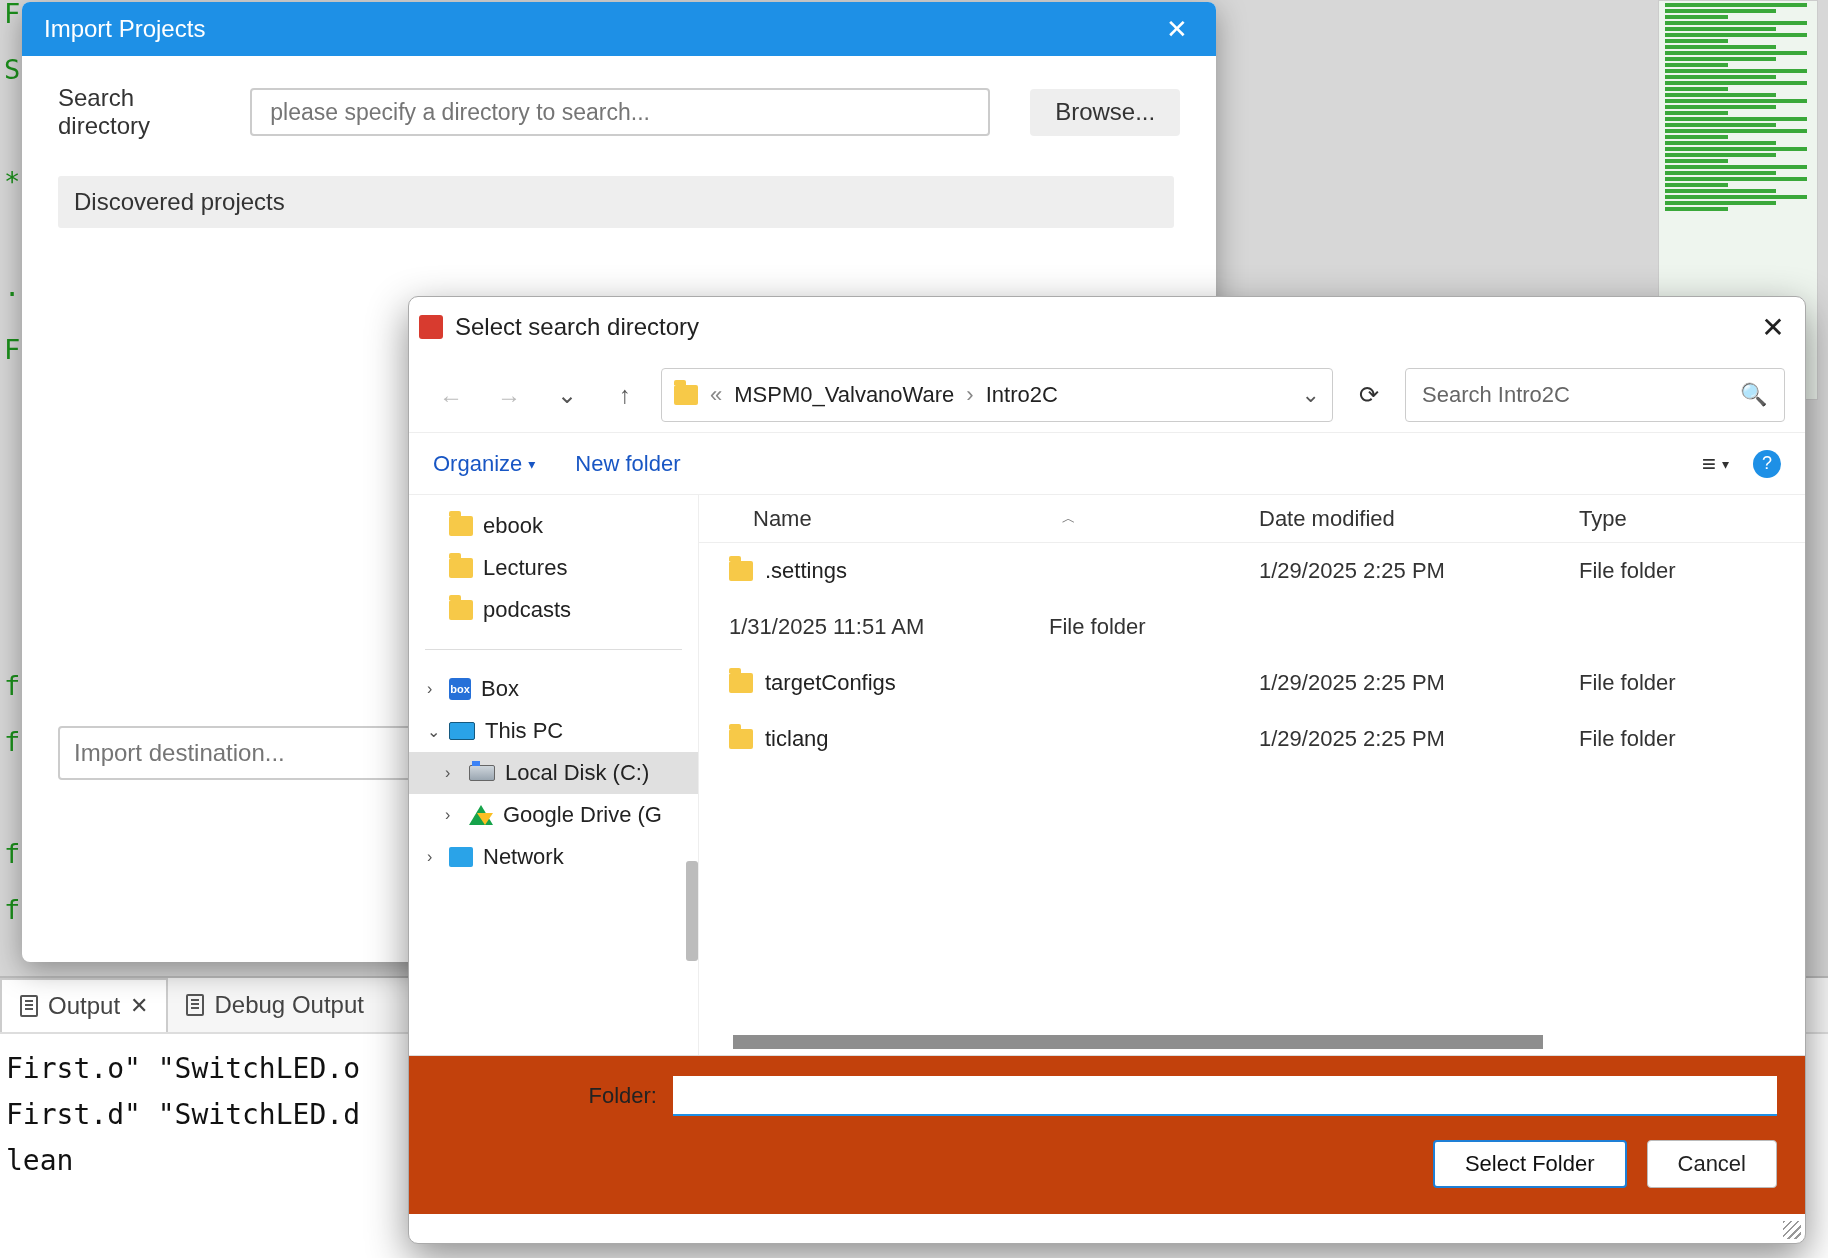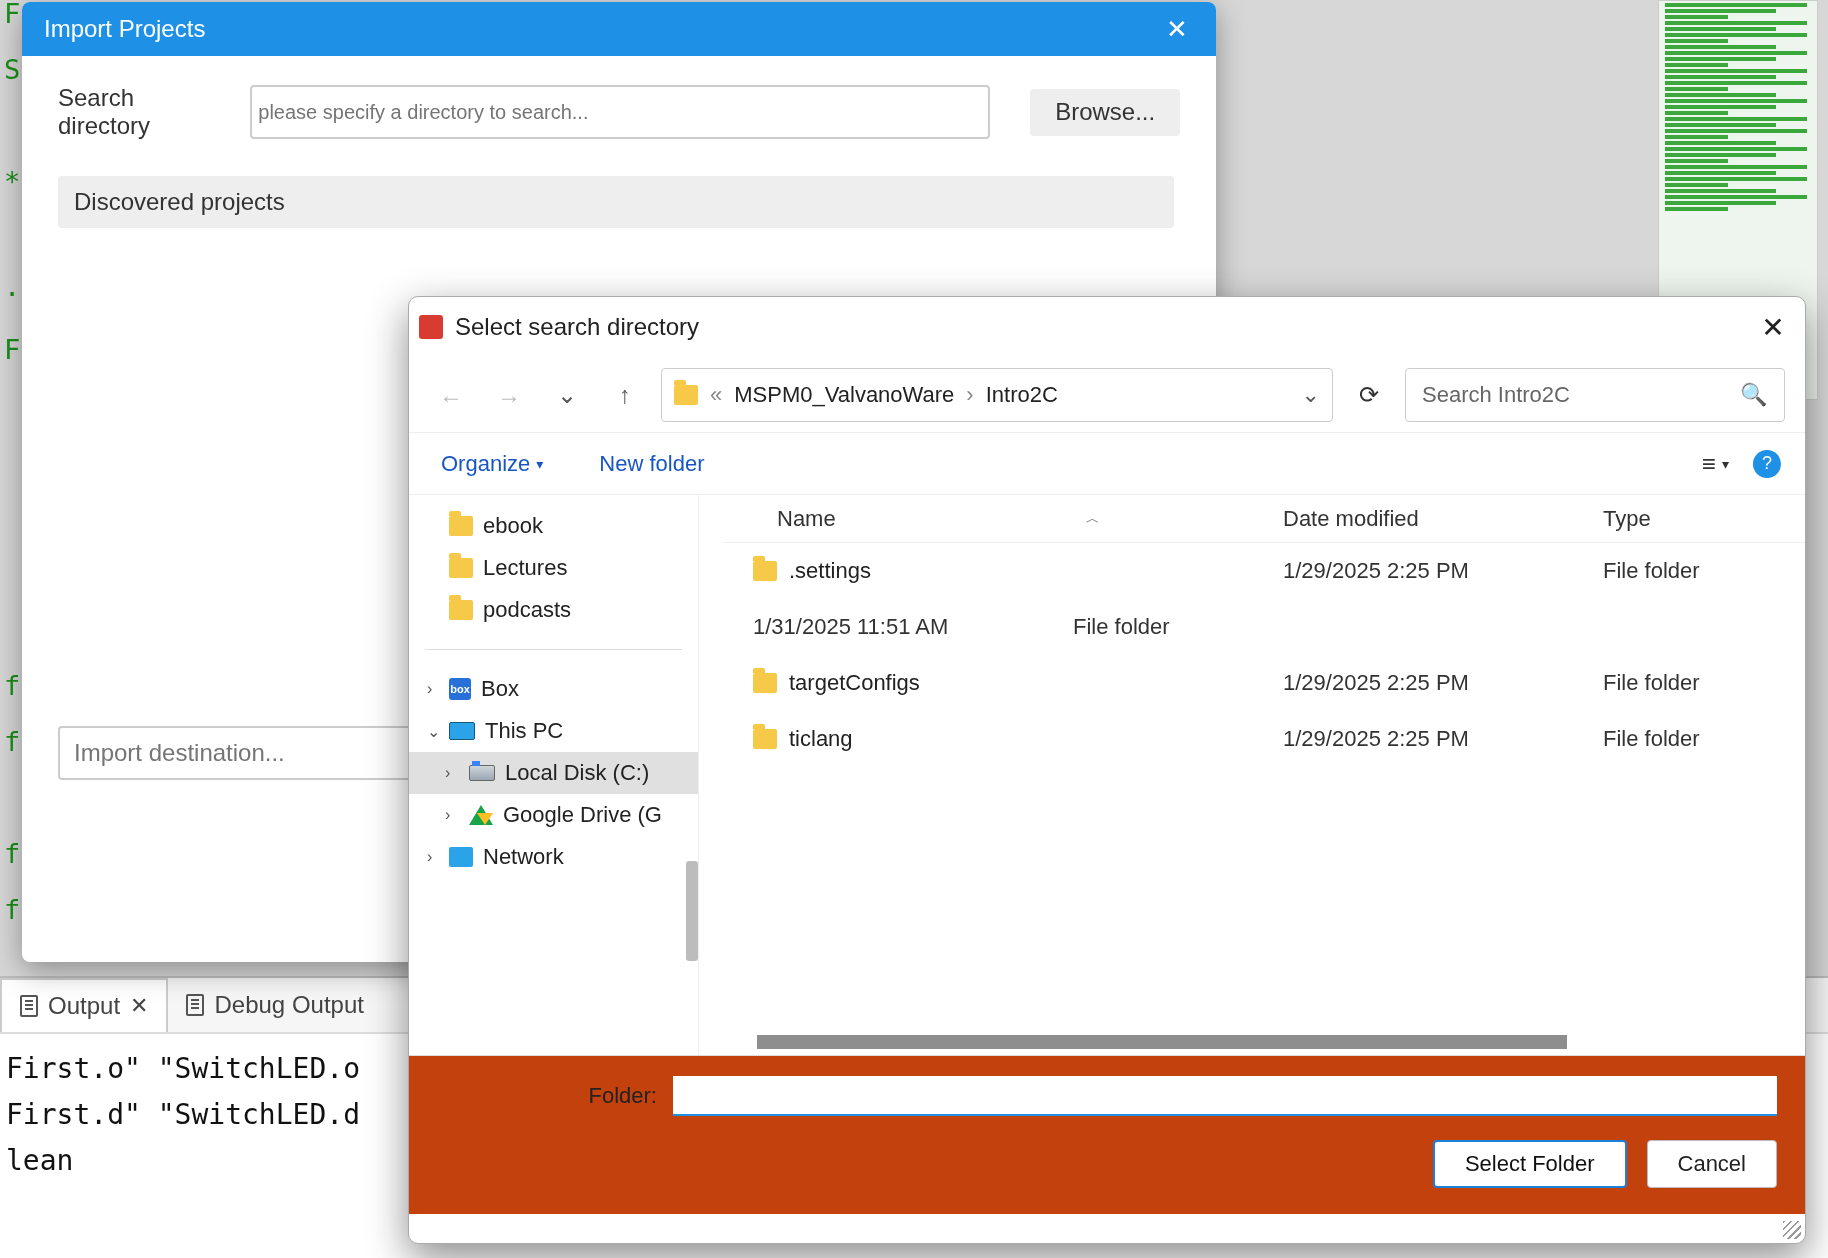--- a/index.html
+++ b/index.html
@@ -21,21 +21,21 @@
   .out-tab .x { color:#444; font-size:22px; }
   .out-body { font-family:"Consolas",monospace; font-size:28px; padding:12px 6px; line-height:46px; color:#111; white-space:pre;}
 
   
   .import-dialog { position:absolute; left:22px; top:2px; width:1194px; height:960px; background:#fff; border-radius:8px; box-shadow:0 8px 30px rgba(0,0,0,.35); overflow:hidden;}
   .import-title { height:54px; background:#1e90e6; color:#fff; display:flex; align-items:center; justify-content:space-between; padding:0 22px; font-size:24px;}
   .import-title .close { width:34px; height:34px; display:flex; align-items:center; justify-content:center; font-size:26px; cursor:pointer;}
   .import-body { padding:28px 36px; }
   .search-row { display:flex; align-items:center; gap:40px; margin-bottom:36px;}
   .search-label { font-size:24px; color:#333; }
-  .search-input { flex:0 0 740px; height:54px; border:2px solid #ccc; border-radius:4px; padding:0 6px; font-size:20px; color:#888;}
+  .search-input { flex:0 0 740px; height:48px; border:2px solid #ccc; border-radius:4px; padding:0 18px; font-size:23px; color:#888;}
   .browse-btn { width:170px; height:47px; background:#eee; border:none; border-radius:4px; font-size:24px; color:#333; cursor:pointer;}
   .discovered { background:#eee; border-radius:3px; padding:12px 16px; font-size:24px; color:#333; width:1116px; }
   .dest-row { position:absolute; left:36px; top:724px; width:1116px;}
   .dest-input { width:520px; height:54px; border:2px solid #ccc; border-radius:4px; padding:0 14px; font-size:24px; color:#888;}
 
   
   .picker { position:absolute; left:408px; top:296px; width:1398px; height:948px; background:#fff; border:1px solid #aaa; border-radius:10px; box-shadow:0 14px 40px rgba(0,0,0,.45); overflow:hidden;}
   .picker-title { height:60px; display:flex; align-items:center; justify-content:space-between; padding:0 10px; font-size:24px; color:#222;}
   .picker-title .left { display:flex; align-items:center; gap:12px;}
   .picker-title .cube { width:24px; height:24px; background:#d83b2f; transform:rotate(0deg); border-radius:3px; position:relative;}
@@ -45,27 +45,27 @@
   .nav-btn { width:44px; height:44px; display:flex; align-items:center; justify-content:center; color:#555; font-size:24px; border-radius:4px; cursor:pointer;}
   .nav-btn.disabled { color:#bbb; }
   .breadcrumb-box { flex:1; height:54px; border:1px solid #ccc; border-radius:4px; display:flex; align-items:center; padding:0 12px; gap:12px; font-size:22px; color:#222; max-width:720px;}
   .breadcrumb-box .folder-ico { width:24px; height:20px; background:#f7c948; border-radius:2px; position:relative;}
   .breadcrumb-box .folder-ico::before{content:"";position:absolute;top:-5px;left:0;width:12px;height:5px;background:#f7c948;border-radius:2px 2px 0 0;}
   .breadcrumb-box .chev { color:#888; }
   .breadcrumb-box .dd { margin-left:auto; color:#555; }
   .refresh { width:44px; text-align:center; color:#333; font-size:24px; cursor:pointer;}
   .search-box { width:380px; height:54px; border:1px solid #ccc; border-radius:4px; display:flex; align-items:center; justify-content:space-between; padding:0 16px; color:#666; font-size:22px;}
   .toolbar-row { height:62px; display:flex; align-items:center; justify-content:space-between; padding:0 24px; border-bottom:1px solid #eee;}
-  .toolbar-left { display:flex; gap:56px; align-items:center;margin-left:8px;}
+  .toolbar-left { display:flex; gap:40px; align-items:center;}
   .toolbar-left .link { color:#1856c4; font-size:22px; cursor:pointer; display:flex; align-items:center; gap:6px;}
   .toolbar-right { display:flex; gap:24px; align-items:center;}
   .view-ico { font-size:24px; color:#333; display:flex; gap:6px; align-items:center;}
   .help-ico { width:28px; height:28px; background:#1e90e6; color:#fff; border-radius:50%; display:flex; align-items:center; justify-content:center; font-size:18px;}
 
-  .picker-main { display:flex; height:560px;gap:24px; }
+  .picker-main { display:flex; height:560px; }
   .tree { width:290px; border-right:1px solid #eee; overflow:hidden; padding-top:10px; position:relative;}
   .tree-item { display:flex; align-items:center; gap:10px; padding:8px 10px 8px 40px; font-size:22px; color:#222; cursor:pointer;}
   .tree-item.depth2 { padding-left:60px; }
   .tree-item.sel { background:#e0e0e0; }
   .tree-item .chev { position:absolute; left:18px; color:#555; font-size:16px;}
   .tree-item.depth2 .chev { left:36px; }
   .ico-folder { width:24px; height:20px; background:#f7c948; border-radius:2px; position:relative; flex:0 0 24px;}
   .ico-folder::before{content:"";position:absolute;top:-5px;left:0;width:12px;height:5px;background:#f7c948;border-radius:2px 2px 0 0;}
   .ico-box { width:22px; height:22px; background:#2670d8; border-radius:3px; display:flex; align-items:center; justify-content:center; color:#fff; font-size:11px; font-weight:bold;}
   .ico-pc { width:26px; height:18px; background:#2aa3e8; border:1px solid #15597f; border-radius:2px;}

